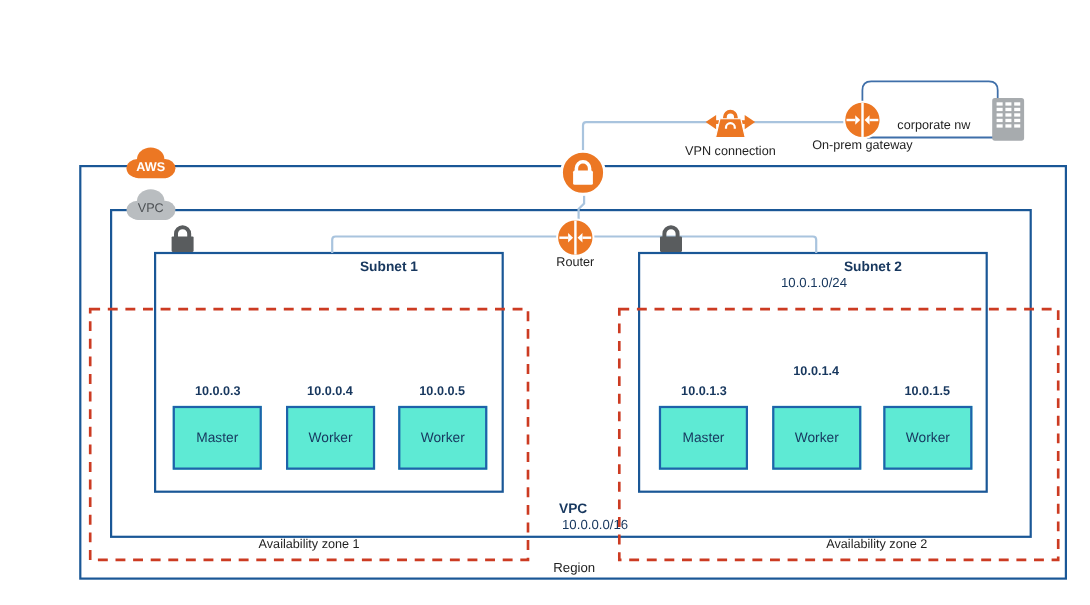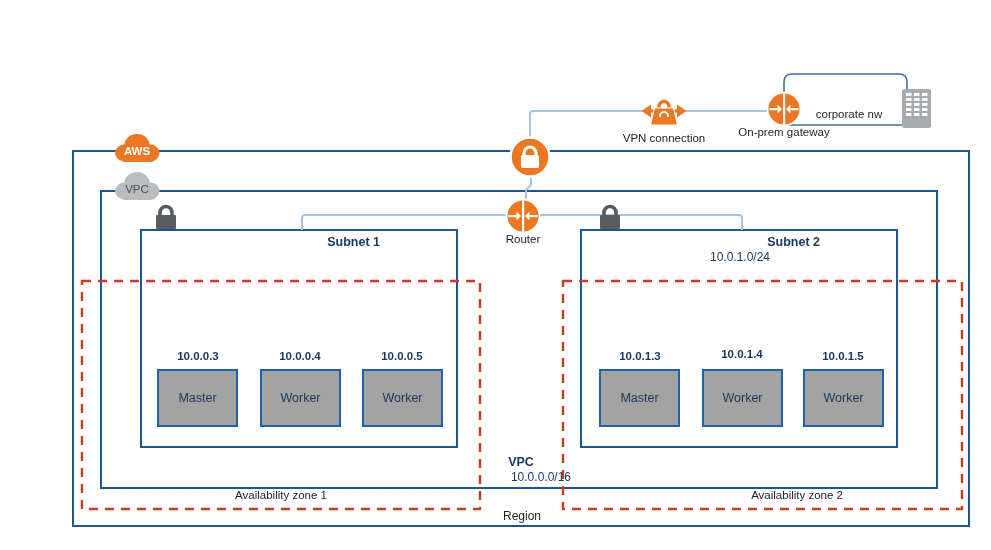--- a/index.html
+++ b/index.html
@@ -3,21 +3,21 @@
 <meta charset="utf-8">
 <style>
   html,body{margin:0;padding:0;background:#ffffff;}
   #canvas{
     position:relative;width:991px;height:550px;background:#ffffff;overflow:hidden;
     font-family:"Liberation Sans","DejaVu Sans",sans-serif;color:#1f1f1f;
   }
   .abs{position:absolute;}
   
   .bluebox{position:absolute;border:2px solid #1a5796;background:transparent;box-sizing:border-box;}
-  .nodebox{position:absolute;border:2px solid #1e62aa;background:#a3a3a3;box-sizing:border-box;
+  .nodebox{position:absolute;border:2px solid #1e62aa;background:#5eead4;box-sizing:border-box;
            display:flex;align-items:center;justify-content:center;
            font-size:12.5px;color:#17375e;}
   
   .lbl{position:absolute;text-align:center;font-size:11.5px;color:#1f1f1f;line-height:13px;}
   .subnet-title{position:absolute;text-align:right;font-size:12.5px;font-weight:bold;color:#17375e;}
   .subnet-cidr{position:absolute;text-align:center;font-size:12px;color:#17375e;}
   .ip-lbl{position:absolute;text-align:center;font-size:11.5px;color:#17375e;font-weight:bold;}
   .vpc-lbl{position:absolute;text-align:center;color:#17375e;}
   .vpc-lbl .t{font-size:12.5px;font-weight:bold;line-height:15px;}
   .vpc-lbl .c{font-size:12px;line-height:15px;text-align:right;}
@@ -136,21 +136,21 @@
     <span>Master</span>
   </div>
   <div class="nodebox" style="left:260px;top:369px;width:81px;height:58px;">
     <span>Worker</span>
   </div>
   <div class="nodebox" style="left:362px;top:369px;width:81px;height:58px;">
     <span>Worker</span>
   </div>
 
   <div class="ip-lbl" style="left:590px;top:350px;width:100px;">10.0.1.3</div>
-  <div class="ip-lbl" style="left:692px;top:332px;width:100px;margin-top:16px;">10.0.1.4</div>
+  <div class="ip-lbl" style="left:692px;top:332px;width:100px;">10.0.1.4</div>
   <div class="ip-lbl" style="left:793px;top:350px;width:100px;">10.0.1.5</div>
   <div class="nodebox" style="left:599px;top:369px;width:81px;height:58px;">
     <span>Master</span>
   </div>
   <div class="nodebox" style="left:702px;top:369px;width:81px;height:58px;">
     <span>Worker</span>
   </div>
   <div class="nodebox" style="left:803px;top:369px;width:81px;height:58px;">
     <span>Worker</span>
   </div>

